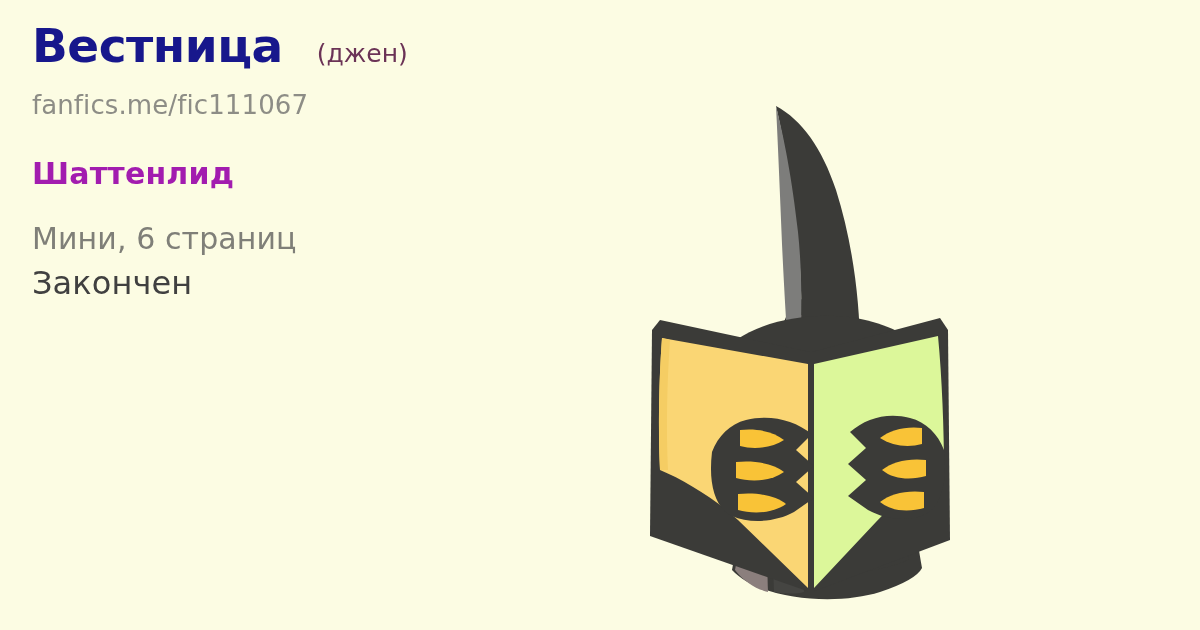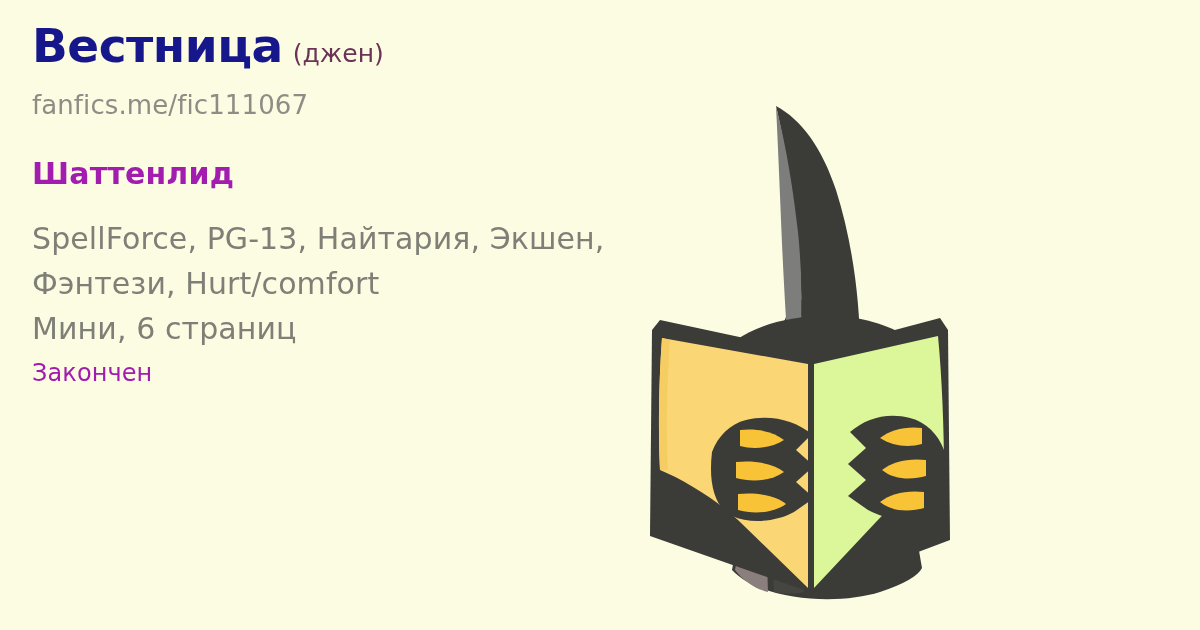--- a/index.html
+++ b/index.html
@@ -42,20 +42,21 @@
     font-size: 47px;
     font-weight: bold;
     color: #17178c;
     letter-spacing: -0.5px;
   }
   #fic-pairing {
     font-size: 25px;
     font-weight: normal;
     color: #6b3356;
     letter-spacing: 0px;
+    margin-left: 24px;
   }
 
   #fic-url {
     margin-top: 22px;
     font-size: 26px;
     color: #8d8d86;
     letter-spacing: 0.1px;
     line-height: 1.1;
   }
 
@@ -76,23 +77,23 @@
     letter-spacing: 0.1px;
   }
   #meta-block .meta-line {
     white-space: nowrap;
   }
   #meta-block .meta-line.wrapline {
     white-space: normal;
     max-width: 640px;
   }
   #status-line {
-    font-size: 24px;
+    font-size: 32px;
     line-height: 45px;
-    color: #a21caf;
+    color: #404040;
     letter-spacing: 0.1px;
   }
 
   
   #illustration {
     position: absolute;
     right: 0;
     top: 0;
     width: 420px;
     height: 630px;
@@ -114,21 +115,20 @@
     <div class="title-row">
       <span id="fic-title">Вестница</span>
       <span id="fic-pairing">(джен)</span>
     </div>
 
     <div id="fic-url">fanfics.me/fic111067</div>
 
     <div id="fandom-title">Шаттенлид</div>
 
     <div id="meta-block">
-      <div class="meta-line wrapline">SpellForce, PG-13, Найтария, Экшен, Фэнтези, Hurt/comfort</div>
       <div class="meta-line">Мини, 6 страниц</div>
       <div id="status-line">Закончен</div>
     </div>
 
   </div>
 
   <div id="illustration">
     <svg viewBox="0 0 420 630" xmlns="http://www.w3.org/2000/svg" aria-hidden="true">
 
       <g>

